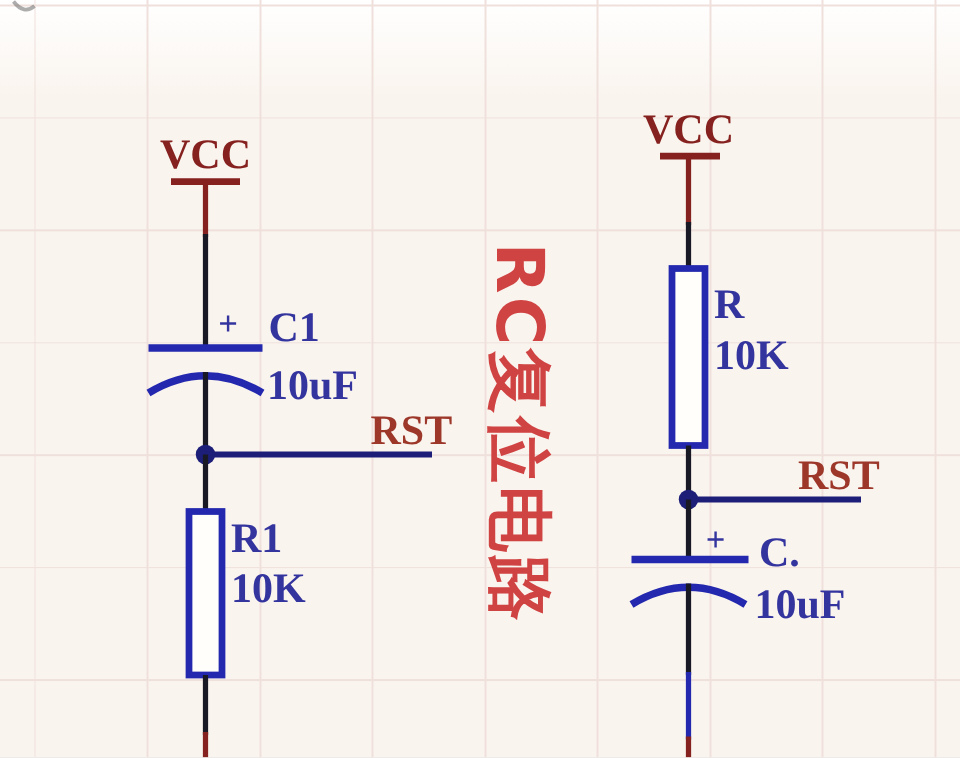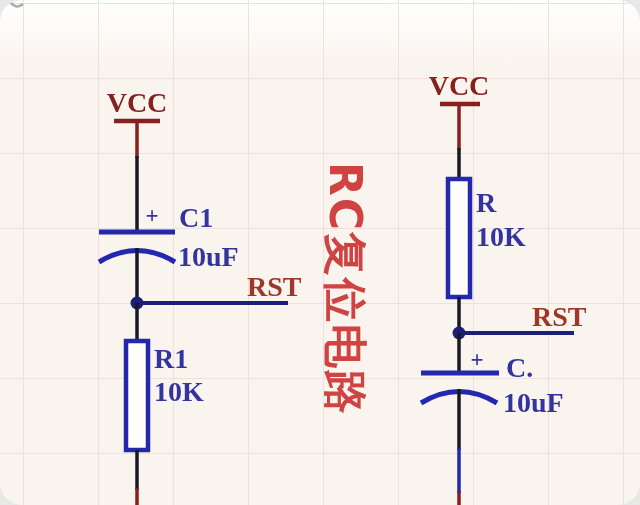--- a/index.html
+++ b/index.html
@@ -4,21 +4,20 @@
 <style>
   html,body{margin:0;padding:0;background:#e8e8e8;}
   .screen{
     position:relative;width:640px;height:505px;overflow:hidden;
     background-image:
       repeating-linear-gradient(to right, var(--grid-line,#efe0dc) 0 1px, transparent 1px 75px),
       repeating-linear-gradient(to bottom, var(--grid-line,#efe0dc) 0 1px, transparent 1px 75px),
       linear-gradient(to bottom, #ffffff 0%, var(--background,#faf4ee) 13%, var(--background,#faf4ee) 100%);
     background-position:23px 0, 0 3px, 0 0;
     font-family:"Liberation Serif","DejaVu Serif",serif;
-    border-radius:22px;
   }
   svg.sch{position:absolute;left:0;top:0;}
   .sch-text{
     font-family:"Liberation Serif","DejaVu Serif",serif;
     font-weight:600;font-size:28px;
   }
   .plus{font-size:23px;font-weight:700;}
   text.power{fill:var(--power-red,#85211f);}
   text.net{fill:var(--net-red,#9c372a);}
   text.comp{fill:var(--label-blue,#34349e);}

